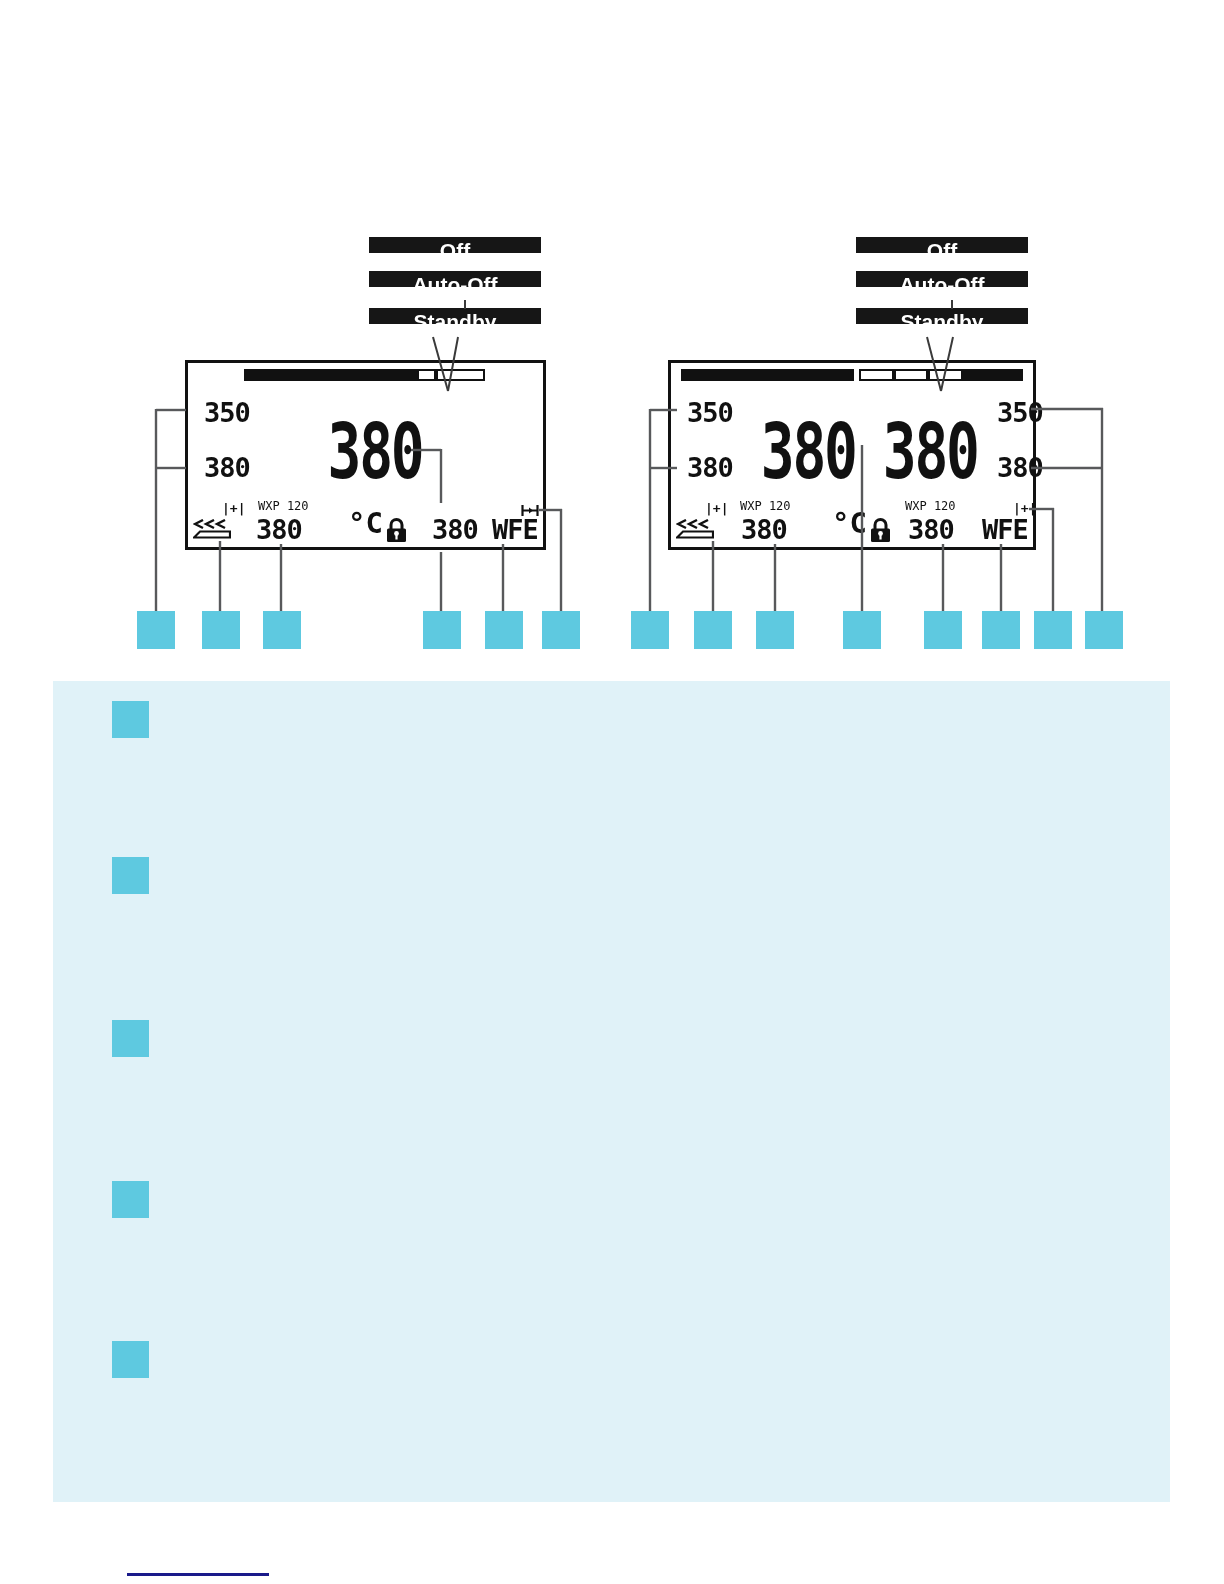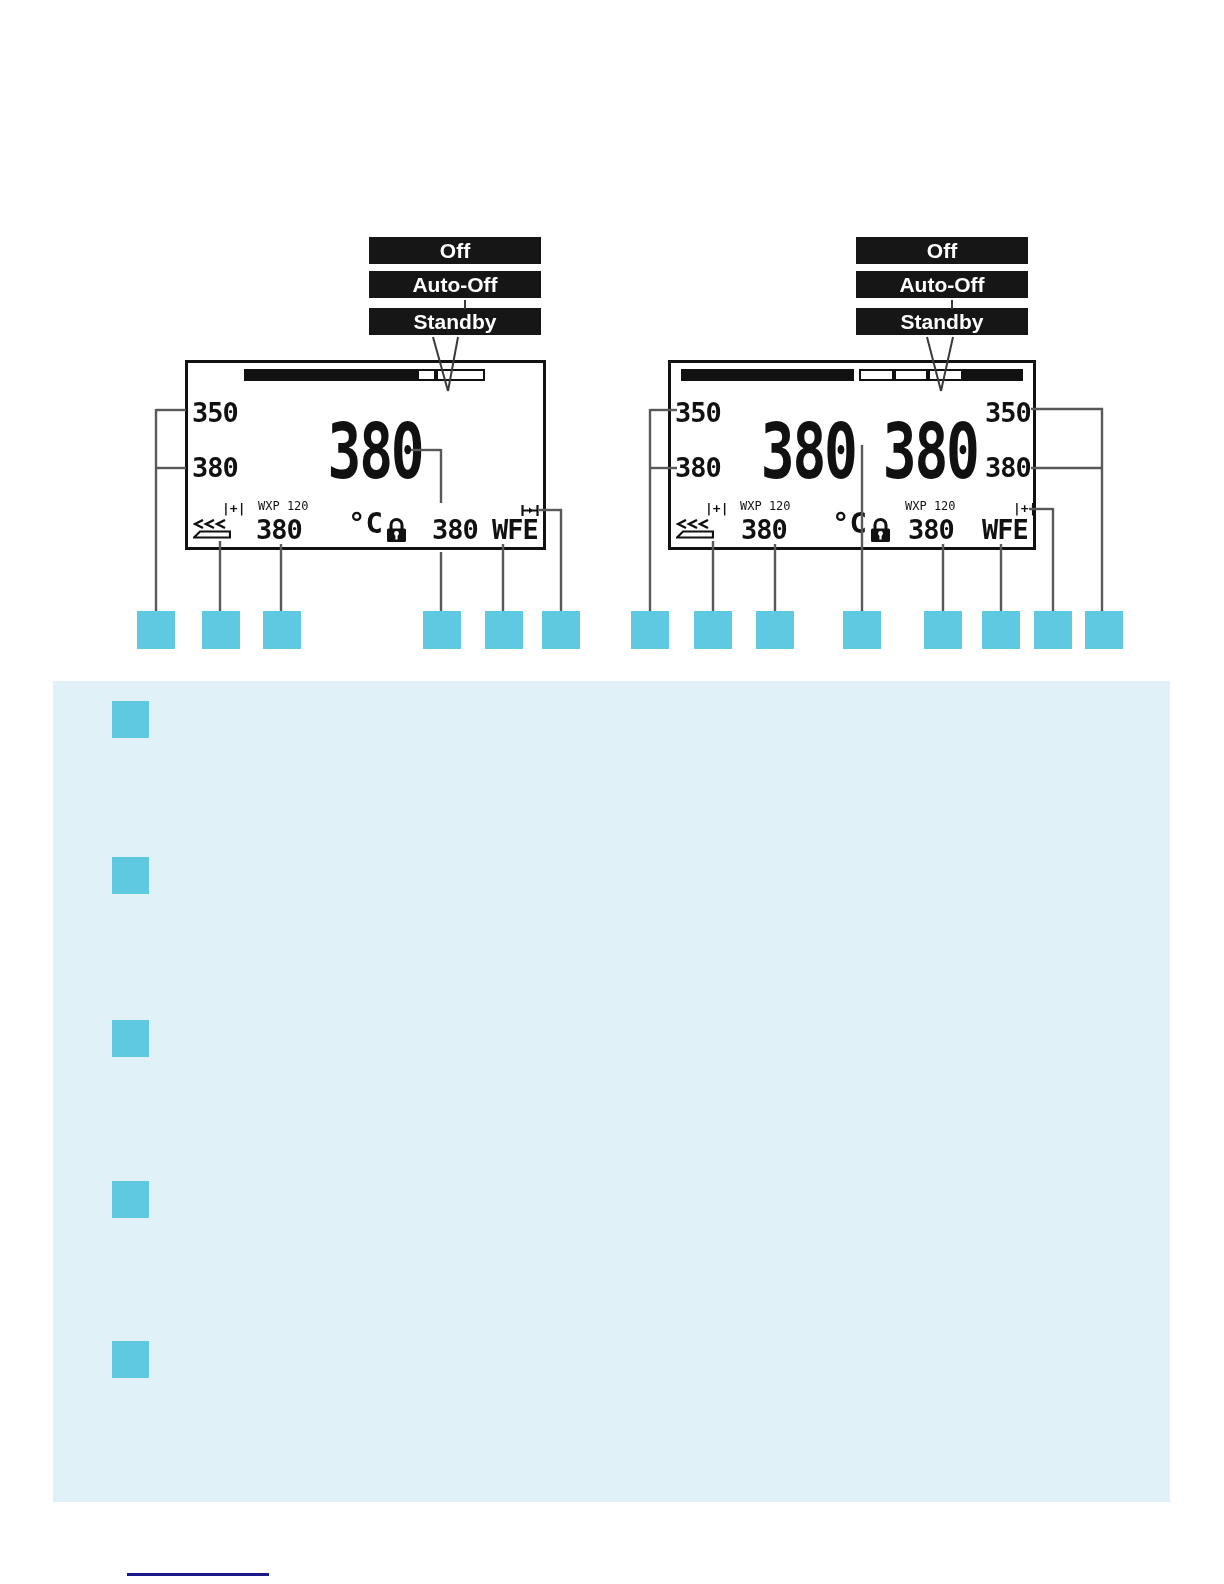--- a/index.html
+++ b/index.html
@@ -1,25 +1,25 @@
 <!DOCTYPE html>
 <html style="--accent-cyan: #5ec9e0; --panel-bg: #e0f2f8; --line-gray: #58595b; --label-bg: #161616; --display-fg: #111111; --footer-line: #1a1a8a;"><head>
 <meta charset="utf-8">
 <style>
   html,body{margin:0;padding:0;background:#ffffff;}
   #page{position:relative;width:1224px;height:1584px;background:#fff;overflow:hidden;
         font-family:"Liberation Sans", sans-serif;}
   
-  .state-box{position:absolute;width:172px;height:27px;background:var(--label-bg,#161616);
+  .state-box{position:absolute;width:172px;height:16px;background:var(--label-bg,#161616);
              color:#fff;font:bold 21px/28px "Liberation Sans",sans-serif;text-align:center;}
   
   .lcd{position:absolute;width:361px;height:190px;border:3px solid #111;background:#fff;
        box-sizing:border-box;z-index:2;}
   .lcd *{position:absolute;color:var(--display-fg,#111);}
-  .side-temp{font:bold 27px/22px "DejaVu Sans Mono",monospace;letter-spacing:-1px;}
+  .side-temp{font:bold 27px/22px "DejaVu Sans Mono",monospace;letter-spacing:-1px;margin-left:12px;}
   .big-temp{font:bold 76px/60px "DejaVu Sans Mono",monospace;text-align:center;
             transform:scaleX(.74);transform-origin:center;letter-spacing:-3px;}
   .tool-name{font:12px/11px "DejaVu Sans Mono",monospace;letter-spacing:0;}
   .set-temp{font:bold 27px/22px "DejaVu Sans Mono",monospace;letter-spacing:-1px;}
   .unit{font:bold 29px/26px "DejaVu Sans Mono",monospace;}
   .station{font:bold 27px/22px "DejaVu Sans Mono",monospace;letter-spacing:-1px;}
   .boost{font:bold 13px/11px "DejaVu Sans Mono",monospace;}
   .bar-black{background:#111;}
   .bar-seg{background:#fff;border:2px solid #111;box-sizing:border-box;}
   

